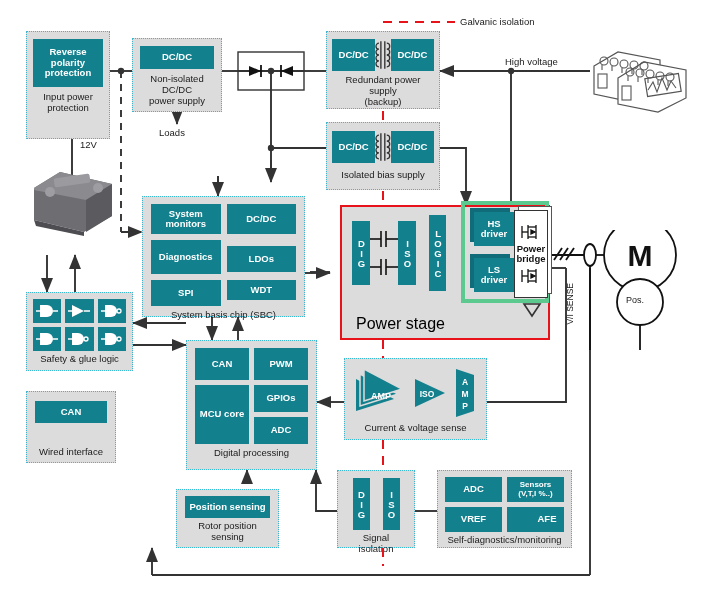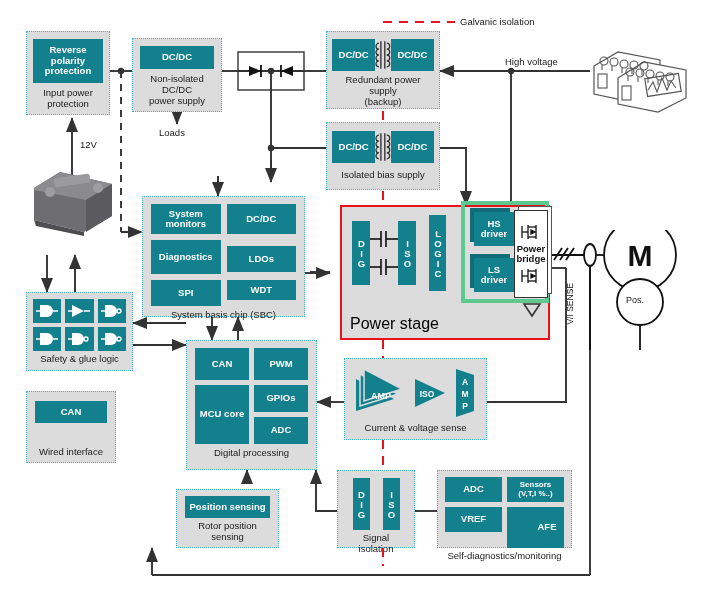--- a/index.html
+++ b/index.html
@@ -99,21 +99,21 @@
 
       <path d="M437,511 L415,511"></path>
 
       <path d="M247,480 L247,470" marker-end="url(#ar)"></path>
 
       <path d="M549,268 L566,268"></path>
 
     </g>
   </svg>
 
-  <div class="grp" style="left:26px;top:31px;width:84px;height:84px;padding:7px 6px 4px;">
+  <div class="grp" style="left:26px;top:31px;width:84px;height:108px;padding:7px 6px 4px;">
     <div class="tb" style="width:100%;height:48px;flex-direction:column;">
       <span>Reverse</span>
       <span>polarity</span>
       <span>protection</span>
     </div>
     <div class="cap" style="margin-top:5px;">
       <div>Input power</div>
       <div>protection</div>
     </div>
   </div>
@@ -305,21 +305,21 @@
 
   <div class="grp" style="left:176px;top:489px;width:103px;height:59px;padding:6px 8px 3px;">
     <div class="tb" style="width:100%;height:22px;">Position sensing</div>
     <div class="cap" style="margin-top:3px;">
       <div>Rotor position</div>
       <div>sensing</div>
     </div>
   </div>
 
   <div class="redbox" style="left:340px;top:205px;width:210px;height:135px;">
-    <div class="cap" style="position:absolute;left:8px;bottom:5px;width:100%;">Power stage</div>
+    <div class="cap" style="position:absolute;left:14px;bottom:5px;width:100%;">Power stage</div>
   </div>
 
   <div class="tb vert" style="position:absolute;left:352px;top:221px;width:18px;height:64px;z-index:4;">DIG</div>
 
   <svg class="art" style="left:370px;top:221px;" width="28" height="64" viewBox="0 0 28 64">
     <g stroke="#111" stroke-width="1.6" fill="none">
       <line x1="0" y1="18" x2="11" y2="18"></line>
         <line x1="11" y1="10" x2="11" y2="26"></line>
       <line x1="16" y1="10" x2="16" y2="26"></line>
         <line x1="16" y1="18" x2="28" y2="18"></line>
@@ -432,18 +432,18 @@
   </div>
 
   <div class="grp" style="left:437px;top:470px;width:135px;height:78px;padding:6px 7px 3px;">
     <div style="display:grid;grid-template-columns:1fr 1fr;gap:5px;width:100%;">
       <div class="tb" style="height:25px;">ADC</div>
       <div class="tb" style="height:25px;flex-direction:column;font-size:8px;">
         <span>Sensors</span>
         <span>(V,T,I %..)</span>
       </div>
       <div class="tb" style="height:25px;">VREF</div>
-      <div class="tb" style="height:41px;padding-left:23px;">AFE</div>
+      <div class="tb" style="height:25px;padding-left:23px;">AFE</div>
     </div>
     <div class="cap" style="margin-top:3px;">Self-diagnostics/monitoring</div>
   </div>
 
 </div>
 
 </body></html>

